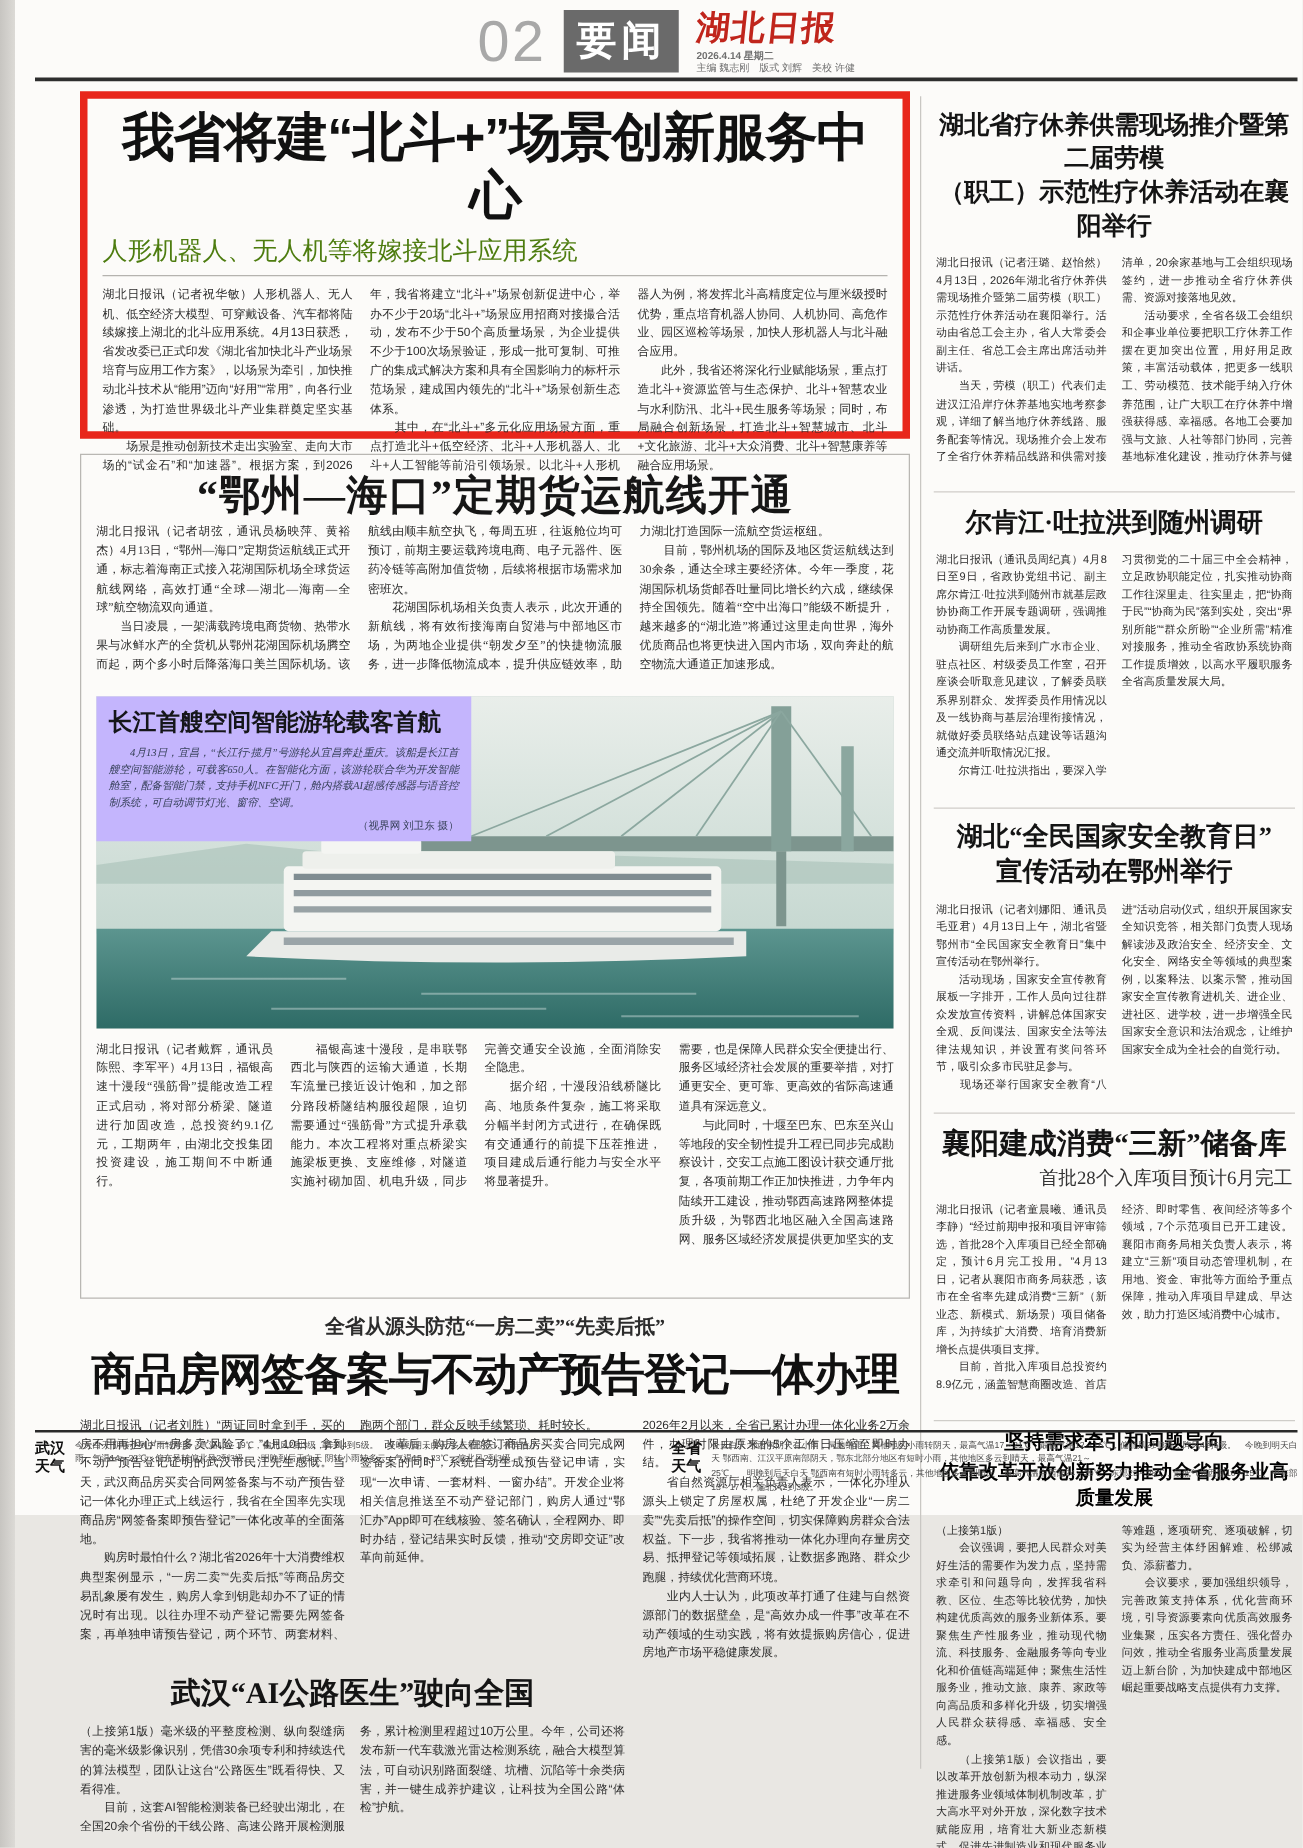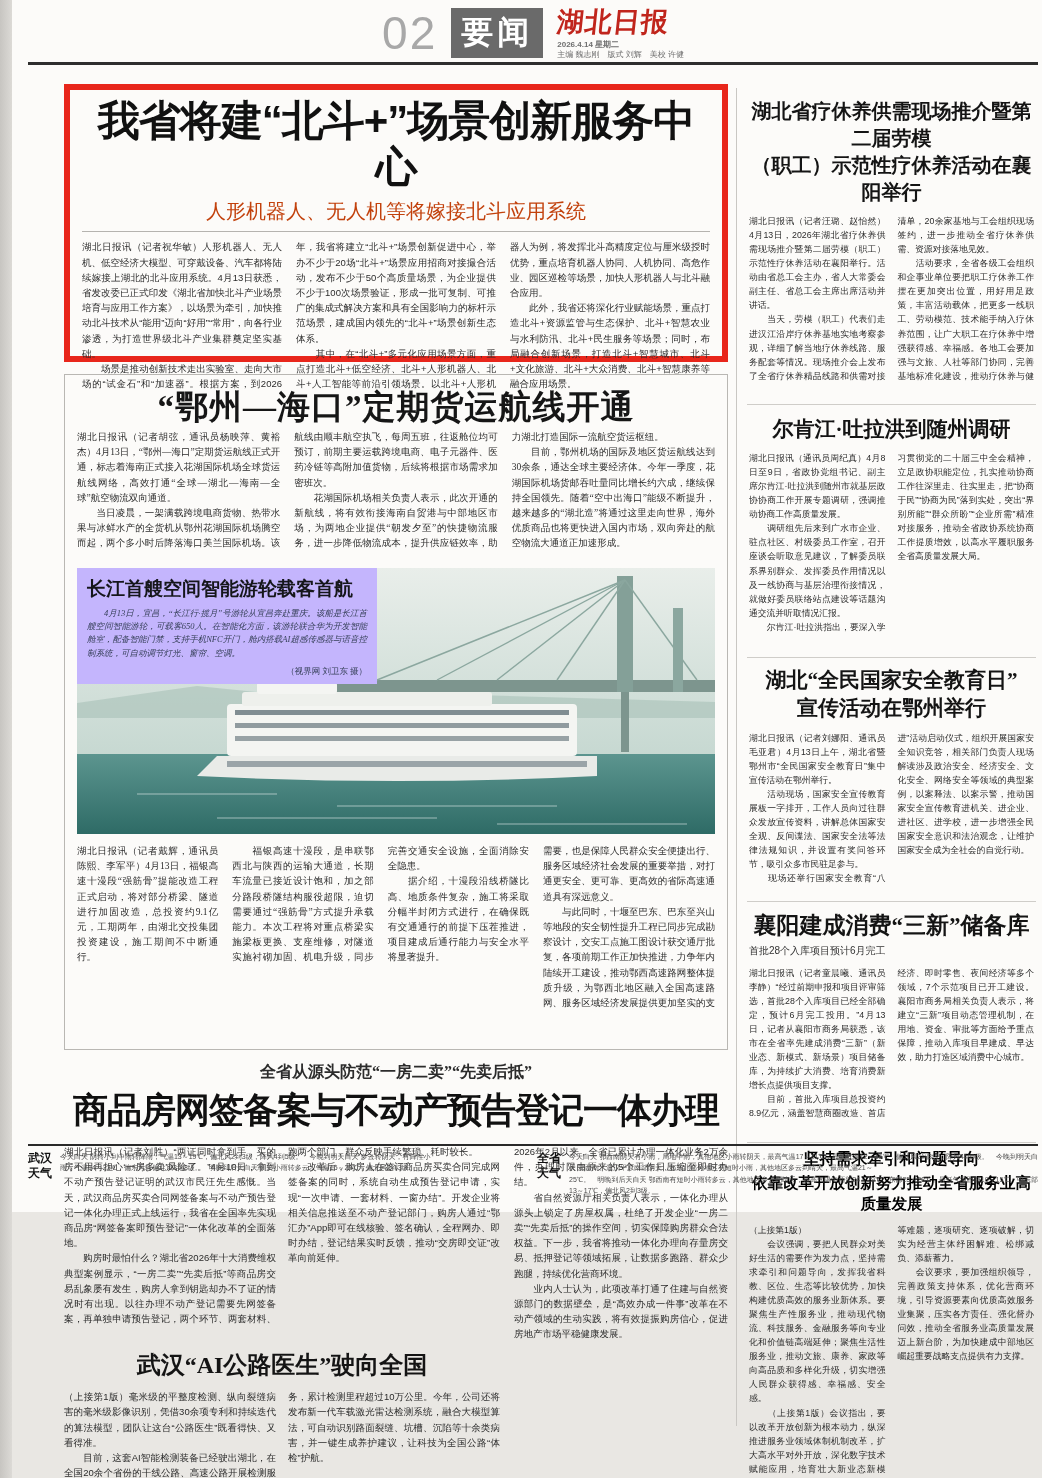--- a/index.html
+++ b/index.html
@@ -16,36 +16,36 @@
   .hd-section { background:#6a6a6a; color:#fff; font-weight:bold; font-size:32px;
     padding:3px 10px; letter-spacing:4px; font-family:"Liberation Serif",serif; }
   .hd-logo-wrap { display:flex; flex-direction:column; line-height:1.15; }
   .hd-logo { color:#c0251c; font-size:27px; font-weight:900; font-family:"Liberation Serif",serif;
     transform:skewX(-6deg); letter-spacing:1px; }
   .hd-date, .hd-staff { font-size:8px; color:#6f6f6f; white-space:pre-line; }
   .hd-date { font-weight:bold; margin-top:2px; }
   .hd-rule { height:3px; background:#2e2e2e; margin-top:2px; }
 
   
-  .main { display:flex; margin-top:19px; height:1372px;padding-left:36px; }
+  .main { display:flex; margin-top:8px; height:1372px;padding-left:36px; }
   .col-left { width:664px; }
   .v-divider { width:1px; background:#c9c7c3; margin:4px 6px 30px 8px; }
   .col-right { width:331px; padding:2px 2px 0 4px; }
 
   .serif { font-family:"Liberation Serif",serif; }
   .body-text { font-size:9.5px; line-height:1.6; text-align:justify; color:#2b2b2b;
     white-space:pre-line; column-fill:auto; overflow:hidden; }
   .cols2 { column-count:2; column-gap:12px; }
   .cols3 { column-count:3; column-gap:14px; }
 
   
   .lead-box { border:6px solid #e8261b; padding:8px 12px 8px; height:278px; }
   .lead-h1 { font-size:42px; font-weight:900; text-align:center; color:#111;
     letter-spacing:-1px; line-height:1.1; }
-  .lead-h2 { font-size:20px; color:#c2410c; text-align:center; margin:8px 0 6px; }
+  .lead-h2 { font-size:20px; color:#4d7c0f; text-align:left; margin:8px 0 6px; }
   .lead-rule { height:1px; background:#b5b3af; margin:2px 0 7px; }
   .lead-body { height:158px; }
 
   
   .mid-box { border:1px solid #b9b7b3; margin-top:12px; padding:10px 12px 8px; height:676px; }
   .ez-h1 { font-size:33px; font-weight:900; text-align:center; color:#161616; letter-spacing:1px; }
   .ez-h2 { font-size:17px; font-weight:bold; text-align:center; color:#2e2e2e; margin:7px 0 6px; }
   .ez-body { height:132px; }
 
   .photo-wrap { position:relative; margin:6px 0 10px; height:266px; background:#cfdcd6; overflow:hidden; }
@@ -77,21 +77,21 @@
 
   
   .r-art { border-bottom:1px solid #cfcdc9; padding:6px 2px 10px; }
   .r-art:last-child { border-bottom:none; }
   .r-h1 { font-family:"Liberation Serif",serif; font-weight:900; text-align:center;
     color:#141414; white-space:pre-line; }
   .r1-h { font-size:20px; line-height:1.35; margin:6px 0 8px; }
   .r2-h { font-size:21px; margin:4px 0 8px; }
   .r3-h { font-size:21px; line-height:1.35; margin:2px 0 8px; }
   .r4-h { font-size:23px; margin:2px 0 2px; }
-  .r4-sub { font-size:10px; text-align:left; color:#333; margin:3px 0 8px; }
+  .r4-sub { font-size:15px; text-align:right; color:#333; margin:3px 0 8px;font-family:Liberation Serif, serif; }
   .r5-k { font-size:16px; font-weight:900; text-align:center; font-family:"Liberation Serif",serif; }
   .r5-h { font-size:15.5px; font-weight:900; text-align:center; font-family:"Liberation Serif",serif; margin:3px 0 8px; }
   .r-body { font-size:8.8px; }
   .rb1 { height:180px; } .rb2 { height:196px; } .rb3 { height:160px; }
   .rb4 { height:166px; } .rb5 { height:308px; }
 
   
   .weather { position:absolute; left:16px; bottom:16px; width:1010px;
     border-top:2.5px solid #2a2a2a; padding-top:5px; display:flex; gap:8px; }
   .w-label { font-size:12px; font-weight:900; color:#111; white-space:pre-line;

